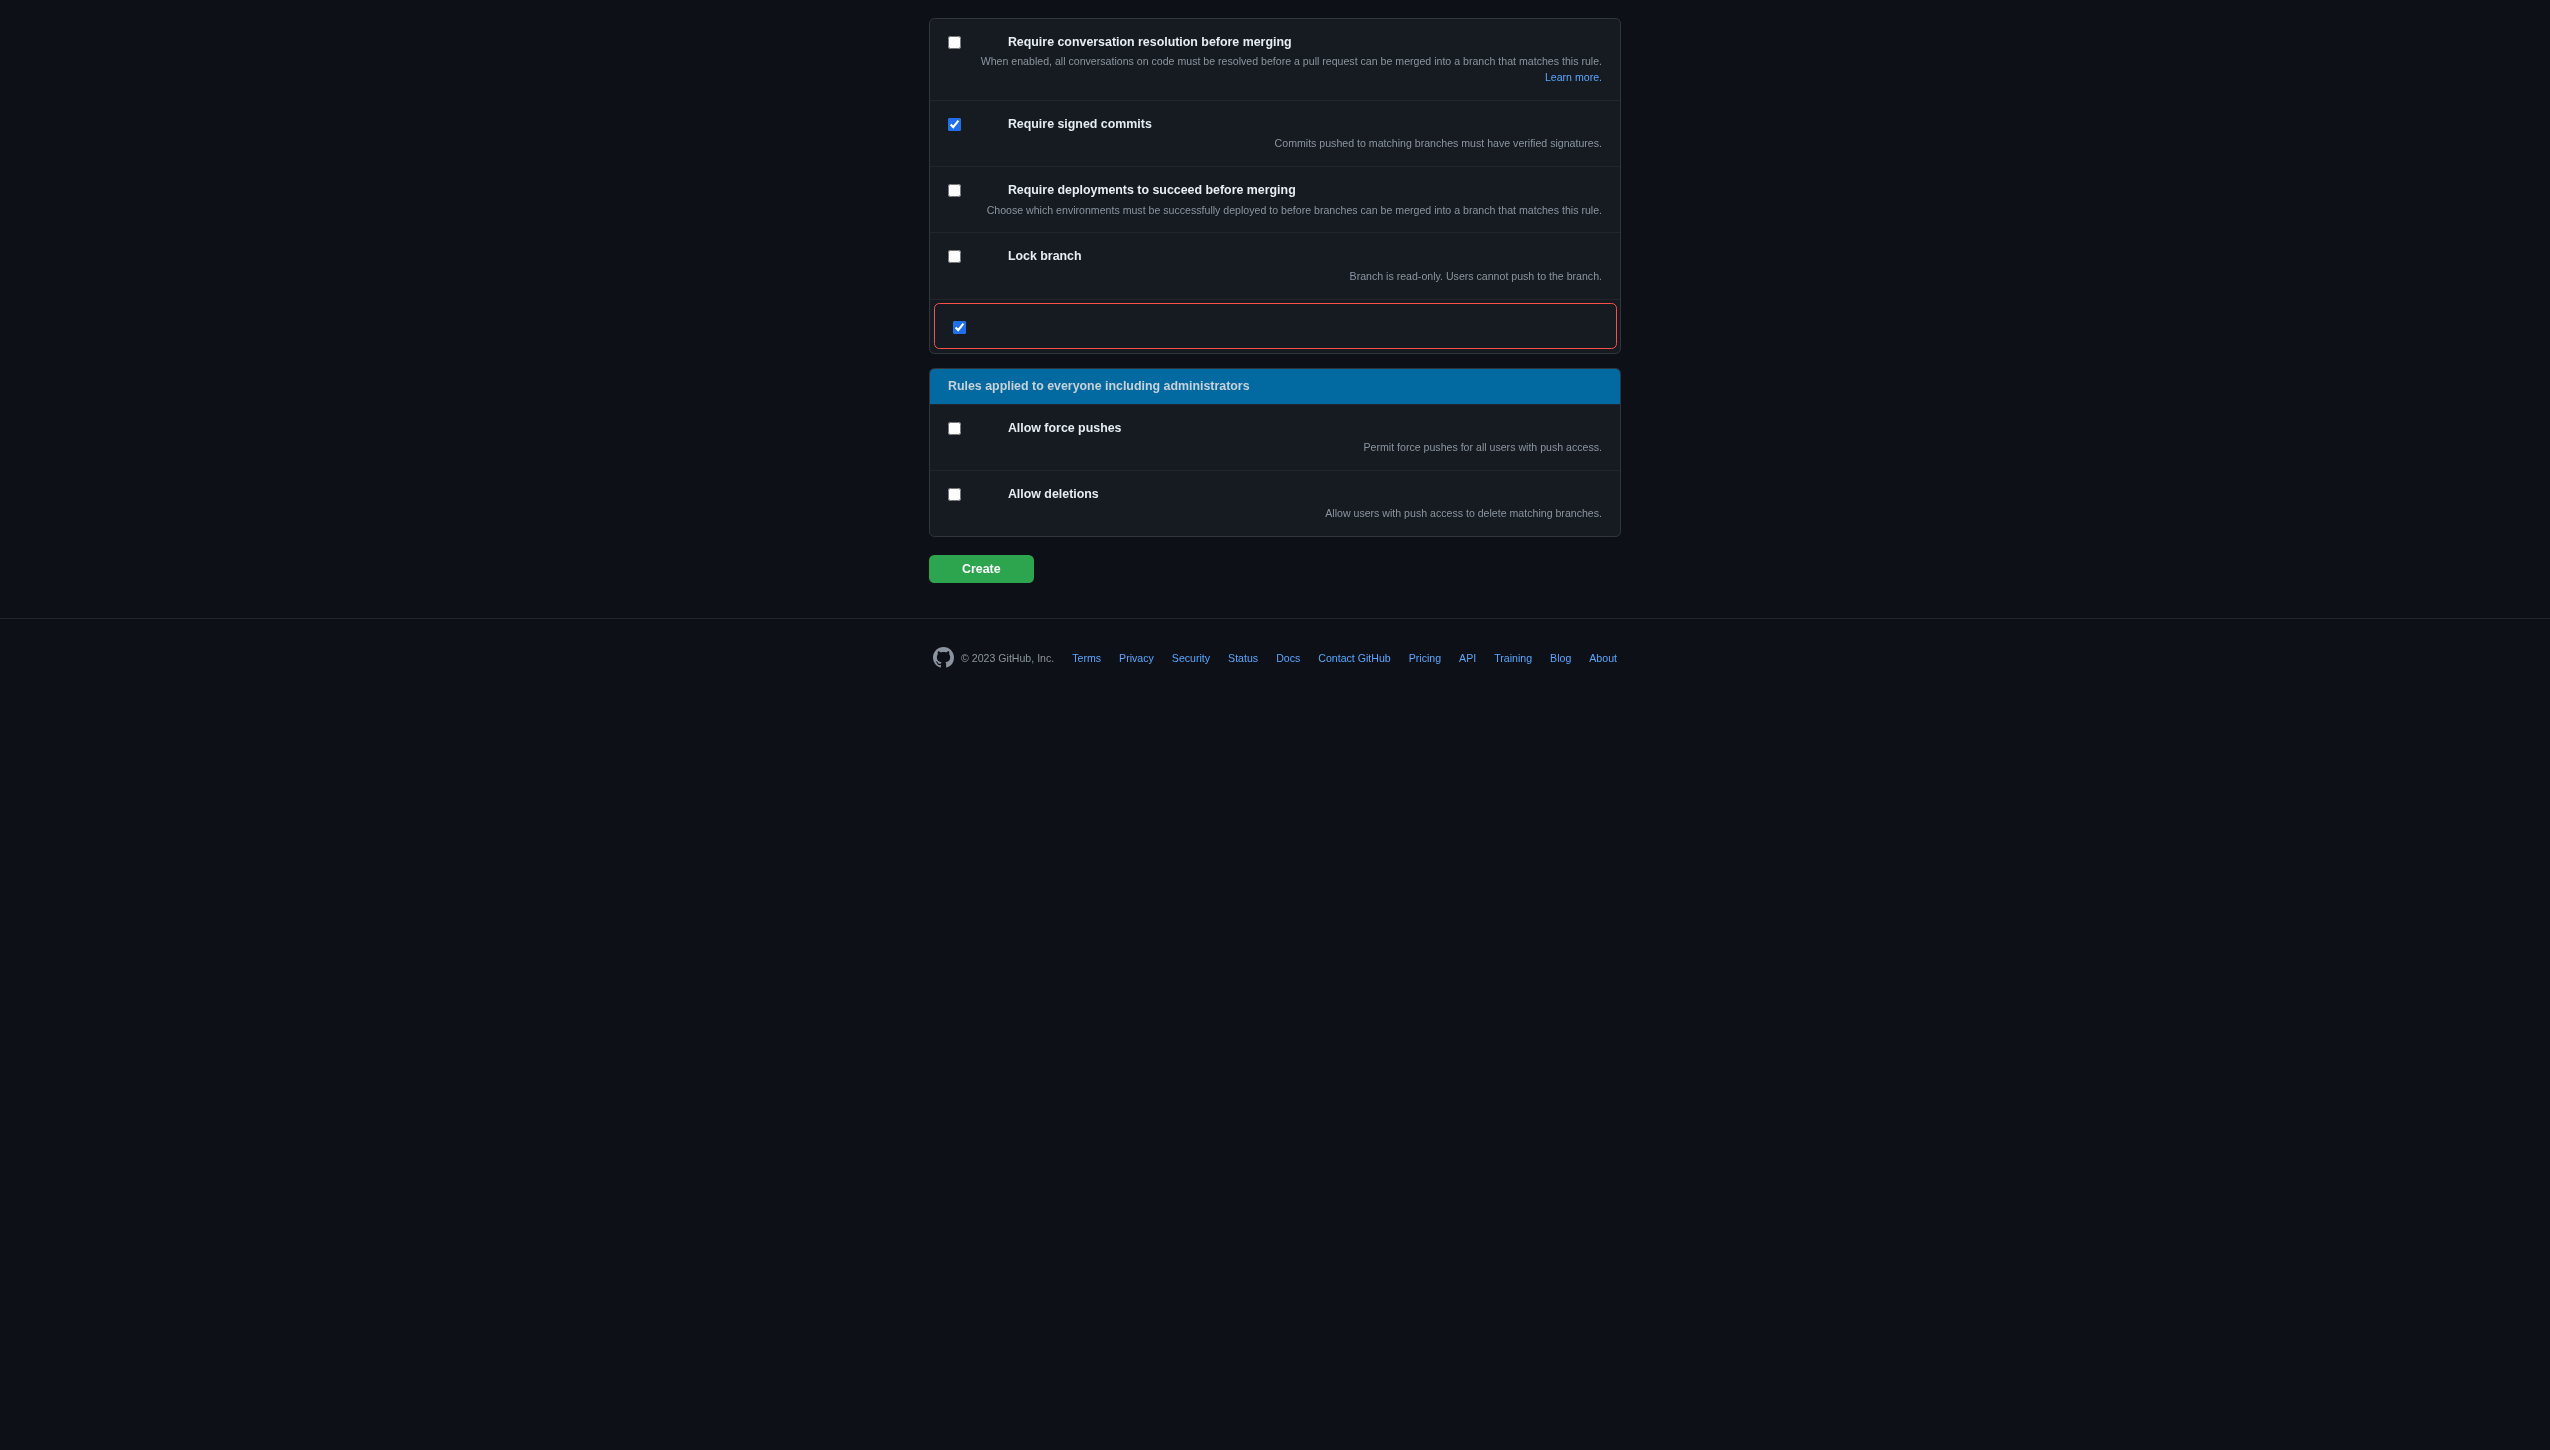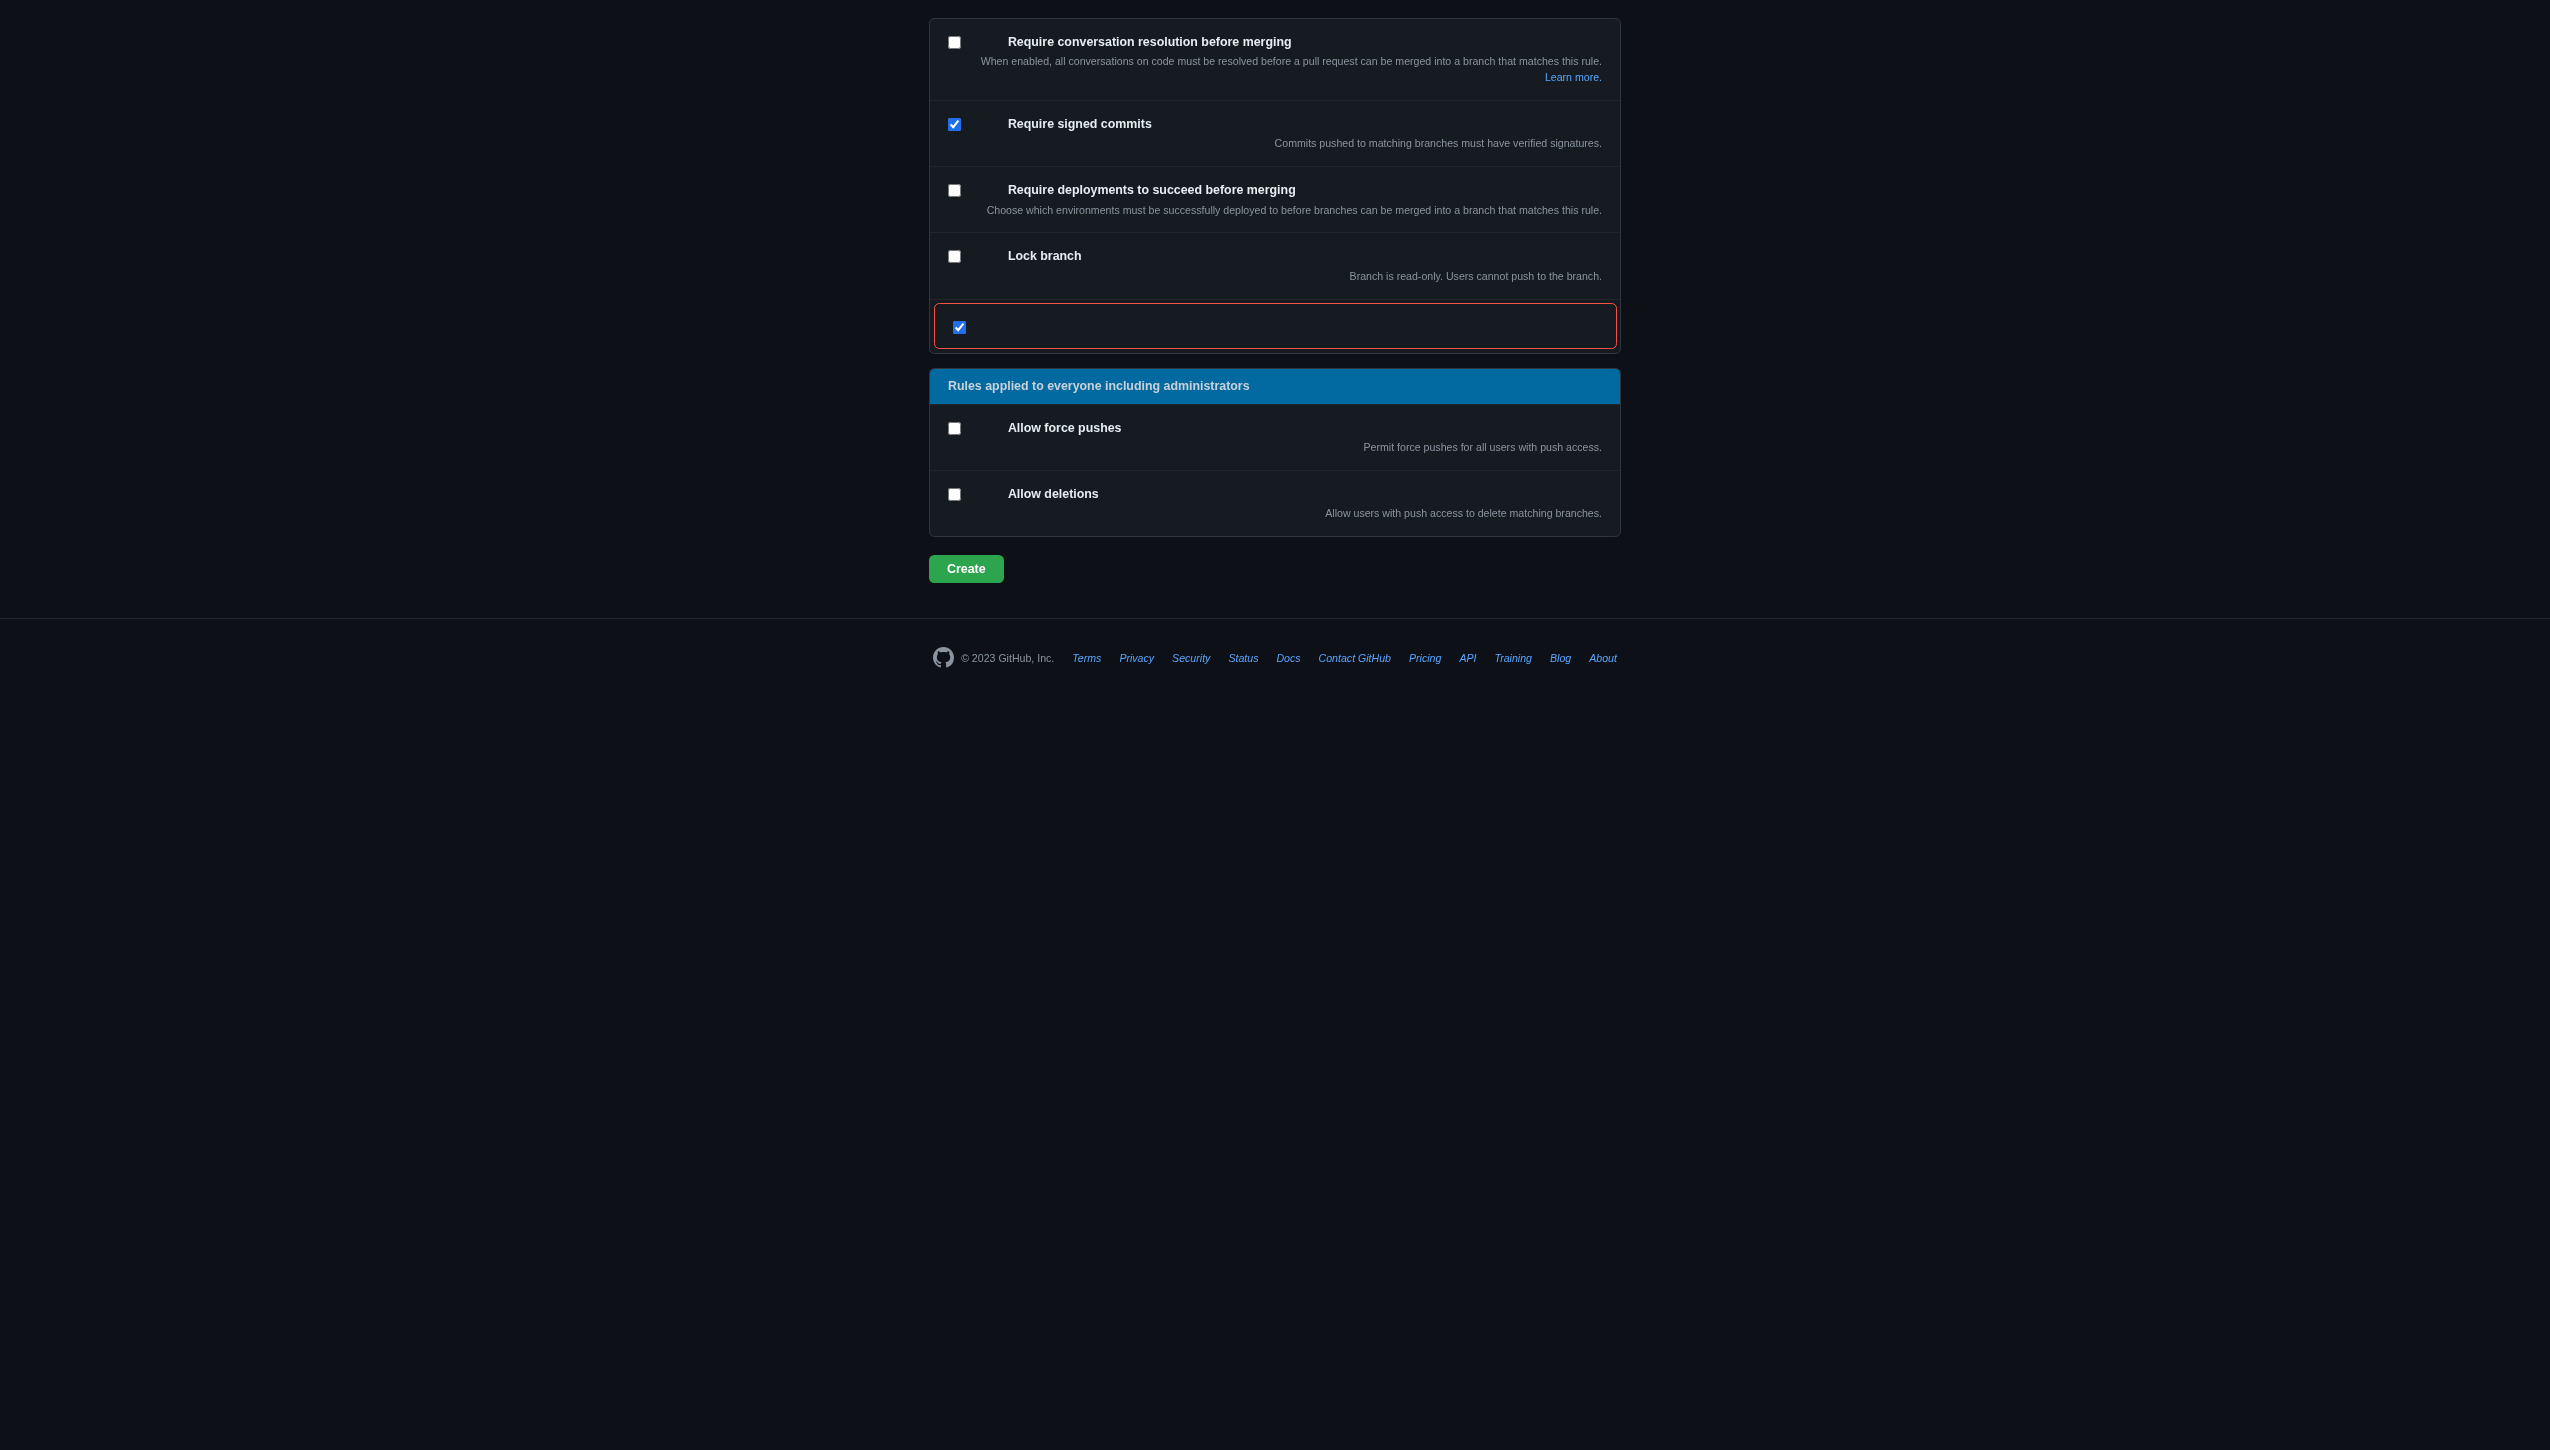--- a/index.html
+++ b/index.html
@@ -84,21 +84,21 @@
       background-color: #161b22;
       border: 0.9px solid #30363d;
       border-radius: 5.3px;
       overflow: hidden;
     }
     .create-btn {
       background-color: #2da44e;
       color: #ffffff;
       border: none;
       border-radius: 5.3px;
-      padding: 7px 18px;
+      padding: 7px 33px;
       font-size: 12.4px;
       font-weight: 600;
       cursor: pointer;
       margin-top: 18px;
       text-align: right;
     }
     .footer {
       width: 100%;
       border-top: 0.9px solid #21262d;
       padding: 28px 35px;
@@ -123,21 +123,20 @@
     .footer-links {
       display: flex;
       gap: 18px;
       flex-wrap: wrap;
       align-items: center;
     }
     .footer-links a {
       color: #58a6ff;
       text-decoration: none;
       font-size: 10.6px;
-      font-style: italic;
     }
     .footer-copyright {
       color: #8b949e;
       font-size: 10.6px;
     }
   </style>
 </head>
 <body>
 
 <div class="page-wrapper">

